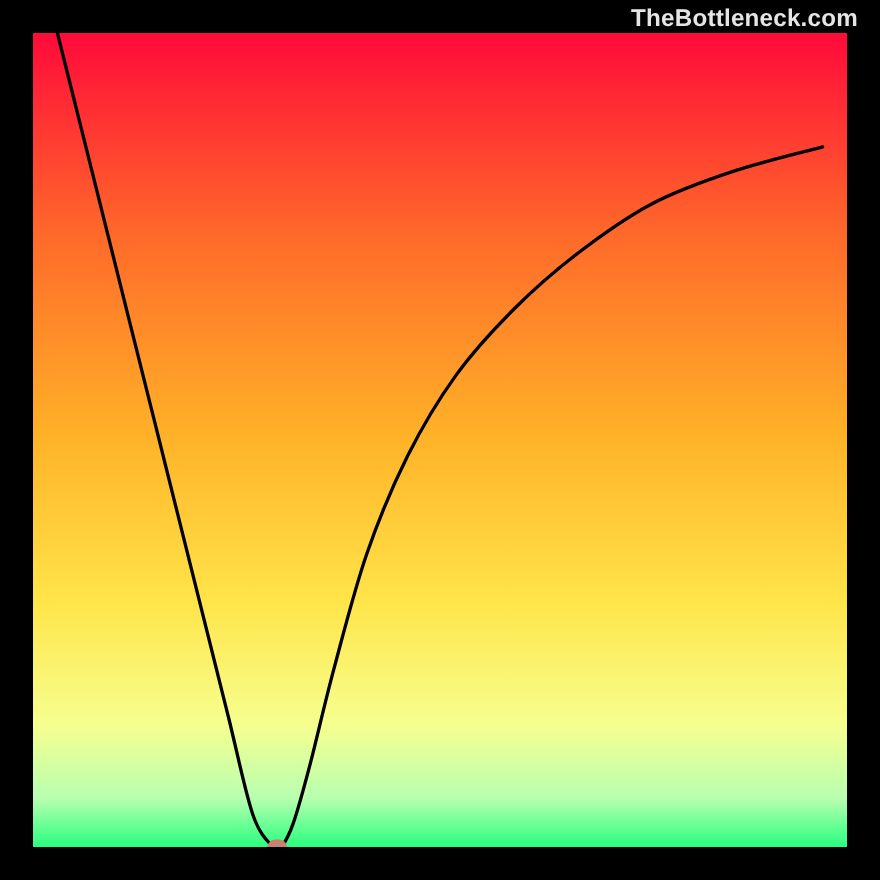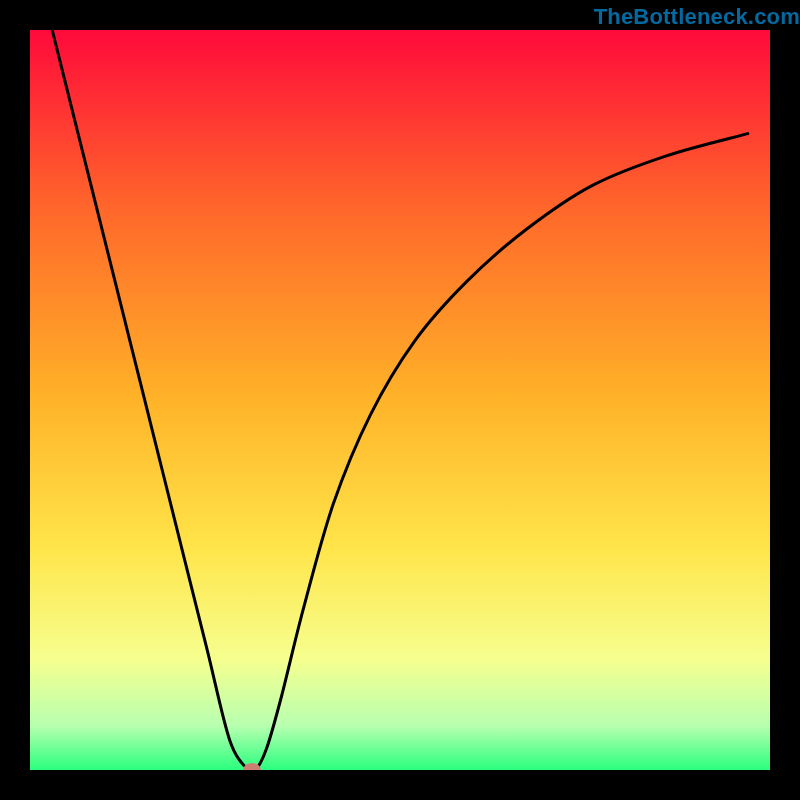--- a/index.html
+++ b/index.html
@@ -14,25 +14,25 @@
     position: absolute;
     left: 0;
     top: 0;
     width: 800px;
     height: 800px;
     background: #000;
   }
   .watermark {
     position: absolute;
     top: 4px;
-    right: 0;
+    right: 20px;
     font-family: Arial, Helvetica, sans-serif;
     font-size: 22px;
     font-weight: 600;
-    color: #0369a1;
+    color: #e5e5e5;
     letter-spacing: 0.2px;
     z-index: 10;
   }
   svg {
     position: absolute;
     left: 0;
     top: 0;
   }
 </style>
 </head>

